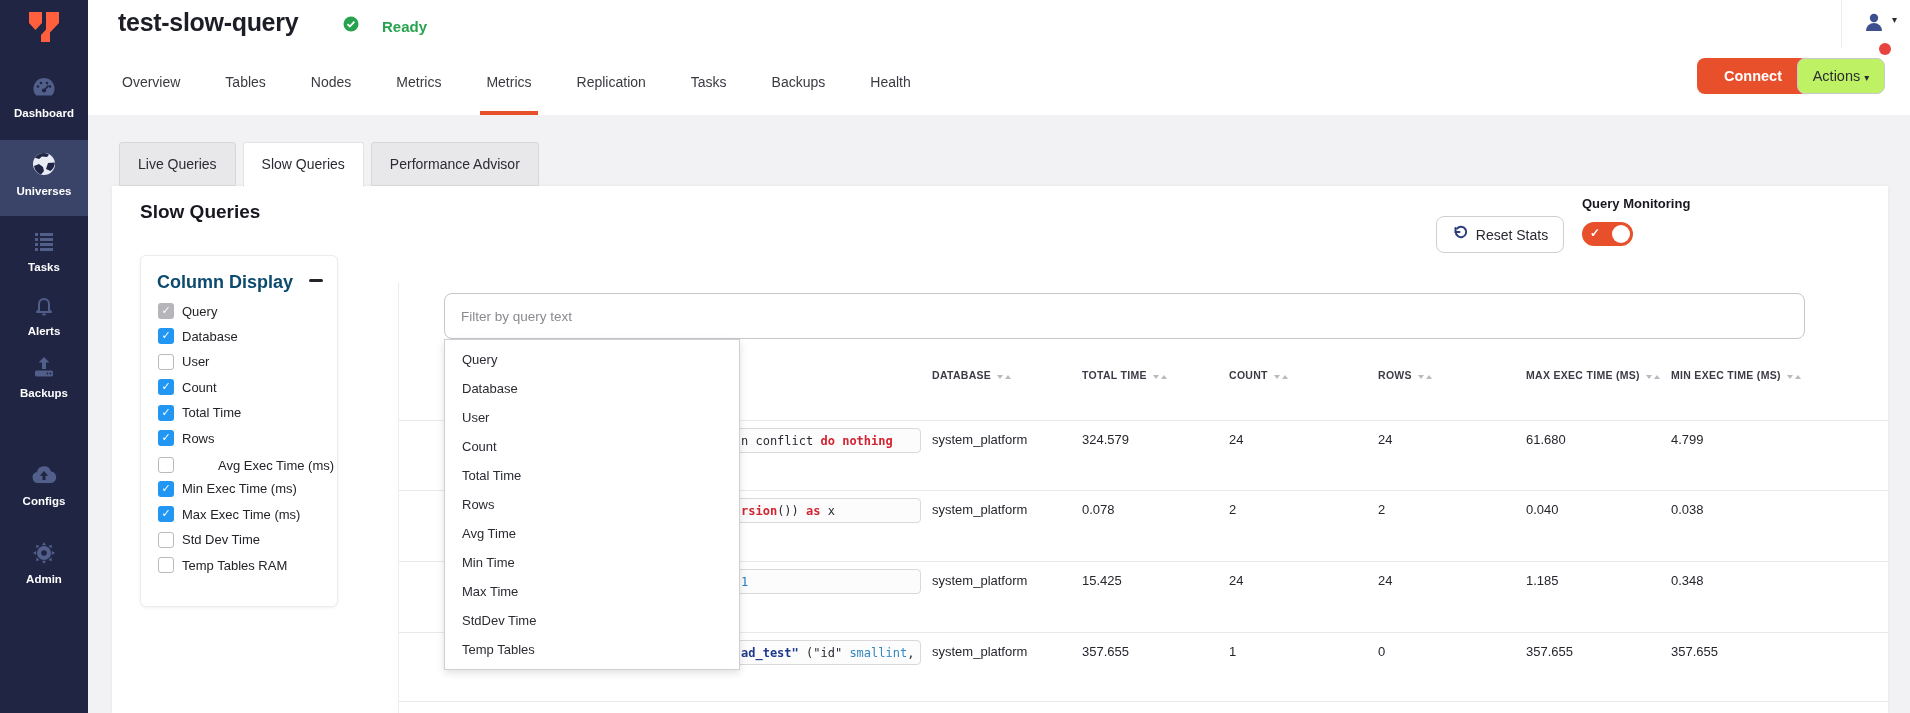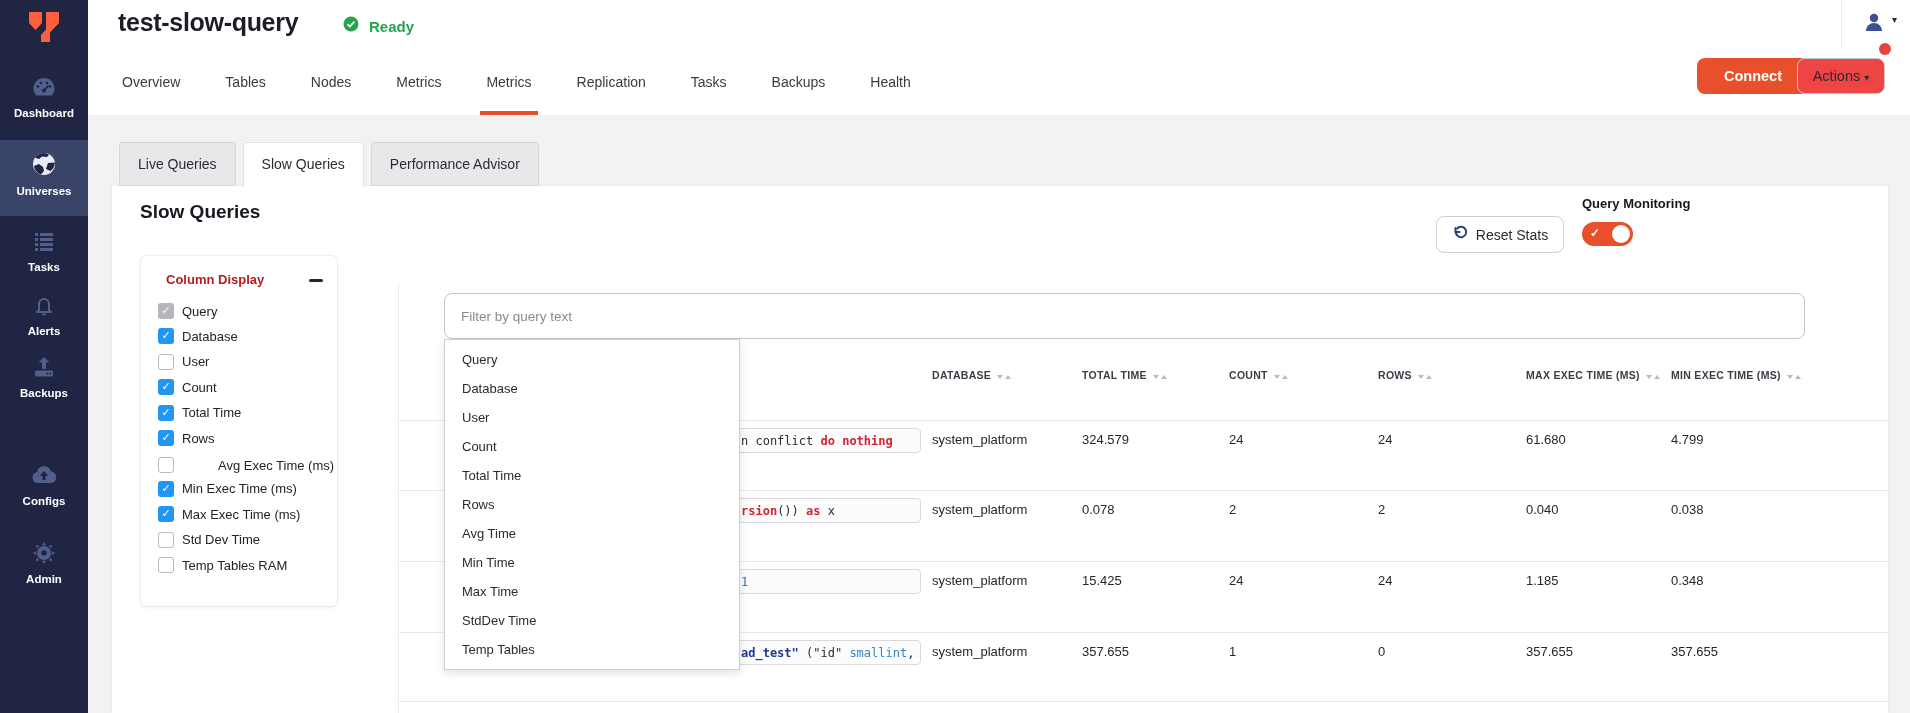--- a/index.html
+++ b/index.html
@@ -10,52 +10,52 @@
   .sidebar { position:absolute; left:0; top:0; width:88px; height:713px; background:#1f2543; z-index:30; }
   .logo { position:absolute; left:24px; top:8px; width:40px; height:42px; }
   .side-item { position:absolute; left:0; width:88px; text-align:center; cursor:pointer; padding-top:2px; }
   .side-item.active { background:#394468; height:76px; padding-top:10px; }
   .side-icon { display:inline-block; height:28px; }
   .side-label { margin-top:3px; font-size:11.5px; font-weight:bold; color:#ffffff; }
 
   
   .topbar { position:absolute; left:88px; top:0; width:1822px; height:115px; background:#ffffff; }
   .uni-title { position:absolute; left:30px; top:8px; font-size:25px; font-weight:bold; color:#1d1d27; letter-spacing:-0.3px; }
-  .ready-badge { position:absolute; left:255px; top:16px; display:flex; align-items:center; gap:10px; }
+  .ready-badge { position:absolute; left:255px; top:16px; display:flex; align-items:center; gap:23px; }
   .ready-text { font-size:15px; font-weight:bold; color:#27a34f; }
   .user-divider { position:absolute; left:1753px; top:0; width:1px; height:48px; background:#ececee; }
   .avatar { position:absolute; left:1774px; top:10px; }
   .user-caret { position:absolute; left:1804px; top:14px; font-size:10px; color:#2b2b33; }
   .main-tabs { position:absolute; left:34px; top:48px; height:67px; display:flex; gap:45px; align-items:center; }
   .main-tab { position:relative; font-size:14px; color:#3a3a42; height:67px; display:flex; align-items:center; cursor:pointer; }
   .main-tab.active::after { content:""; position:absolute; left:-6px; right:-6px; bottom:0; height:4px; background:#e8502b; }
   .btn { position:absolute; top:58px; height:36px; border-radius:8px; font-size:14.5px; cursor:pointer; border:none; font-family:"Liberation Sans", sans-serif; }
   .btn-connect { left:1609px; width:112px; background:#e8502b; color:#fff; font-weight:bold; }
-  .btn-actions { left:1709px; width:88px; background:#ef4444; border:1px solid #c9c9cd; color:#2b2b33; }
+  .btn-actions { left:1709px; width:88px; background:#bef264; border:1px solid #c9c9cd; color:#2b2b33; }
   .btn-actions .caret { font-size:10px; margin-left:4px; }
   .red-dot { position:absolute; left:1791px; top:43px; width:12px; height:12px; border-radius:50%; background:#e8433f; z-index:5; }
 
   
   .sub-tabs { position:absolute; left:119px; top:142px; display:flex; gap:7px; z-index:6; }
   .sub-tab { height:44px; line-height:43px; padding:0 18px; font-size:14px; color:#2b2b33; background:#e8e8ea; border:1px solid #d7d7d9; border-radius:3px 3px 0 0; cursor:pointer; }
   .sub-tab.active { background:#ffffff; border-color:#e3e3e5; border-bottom:none; height:45px; }
 
   
   .content { position:absolute; left:112px; top:186px; width:1776px; height:527px; background:#ffffff; box-shadow:0 0 4px rgba(0,0,0,0.05); }
   .page-title { position:absolute; left:28px; top:15px; font-size:19px; font-weight:bold; color:#17171f; }
 
   .reset-btn { position:absolute; left:1324px; top:30px; width:128px; height:37px; background:#fff; border:1px solid #cfcfd3; border-radius:8px; font-size:14px; color:#2a2a33; cursor:pointer; display:flex; align-items:center; justify-content:center; gap:8px; font-family:"Liberation Sans", sans-serif; }
   .qm-label { position:absolute; left:1470px; top:10px; font-size:13px; font-weight:bold; color:#17171f; }
   .toggle { position:absolute; left:1470px; top:36px; width:51px; height:24px; border-radius:12px; background:#e8502b; cursor:pointer; }
   .toggle .tick { position:absolute; left:8px; top:4px; color:#fff; font-size:12px; font-weight:bold; }
   .toggle .knob { position:absolute; right:3px; top:3px; width:18px; height:18px; border-radius:50%; background:#fff; }
 
   
   .col-panel { position:absolute; left:28px; top:69px; width:198px; height:352px; background:#fff; border:1px solid #ececee; border-radius:6px; box-shadow:0 1px 3px rgba(0,0,0,0.06); }
-  .cd-title { position:absolute; left:25px; top:16px; font-size:13px; font-weight:bold; color:#b91c1c; }
+  .cd-title { position:absolute; left:16px; top:16px; font-size:18px; font-weight:bold; color:#0c4a6e; }
   .cd-minus { position:absolute; right:14px; top:23px; width:14px; height:3px; background:#24242c; border-radius:2px; cursor:pointer; }
   .cd-row { position:absolute; left:17px; display:flex; align-items:center; gap:8px; }
   .cbox { width:16px; height:16px; border-radius:3px; text-align:center; line-height:15px; font-size:11px; color:#fff; cursor:pointer; }
   .cbox.on { background:#2196f3; }
   .cbox.off { background:#fff; border:1.5px solid #b9b9bf; }
   .cbox.dis { background:#b5b5ba; }
   .cd-label { font-size:13px; color:#232329; }
 
   .vline { position:absolute; left:286px; top:97px; bottom:0; width:1px; background:#ececee; }
 

